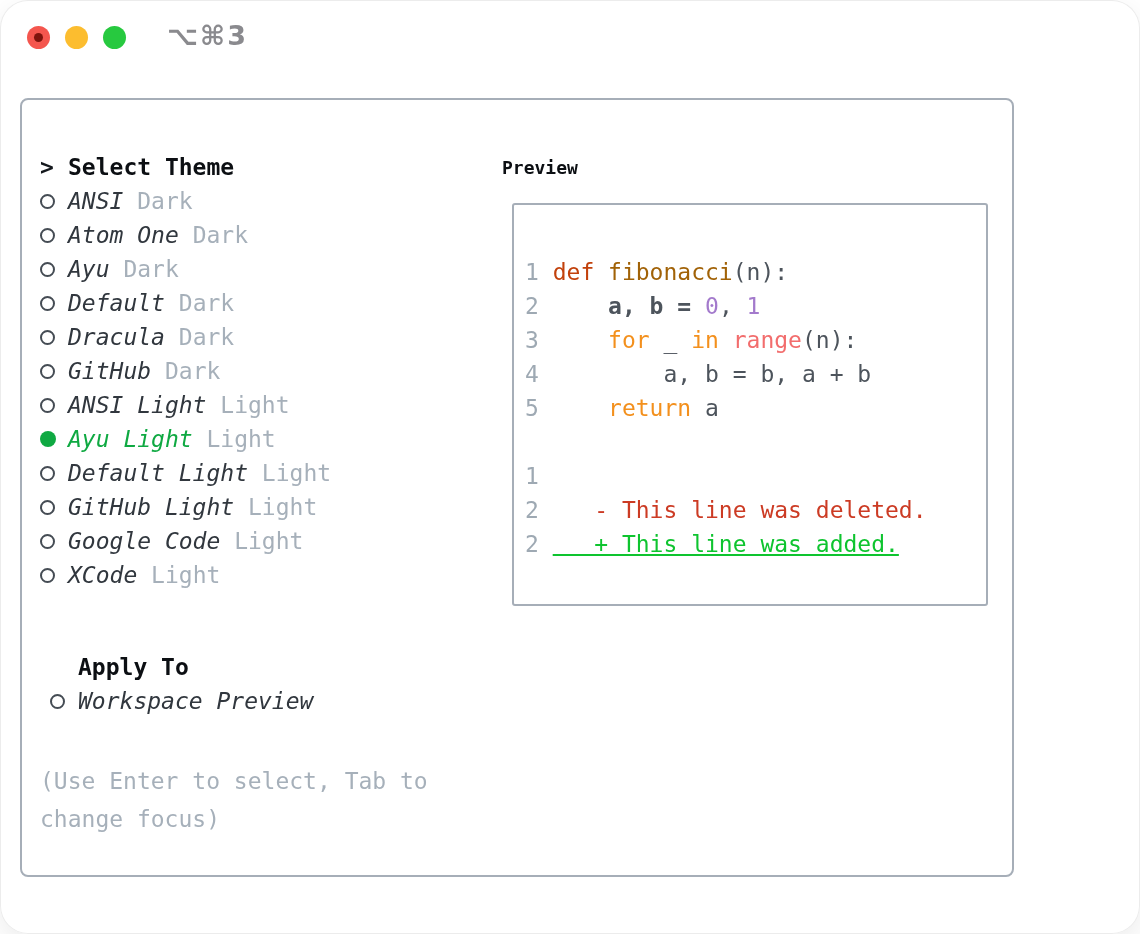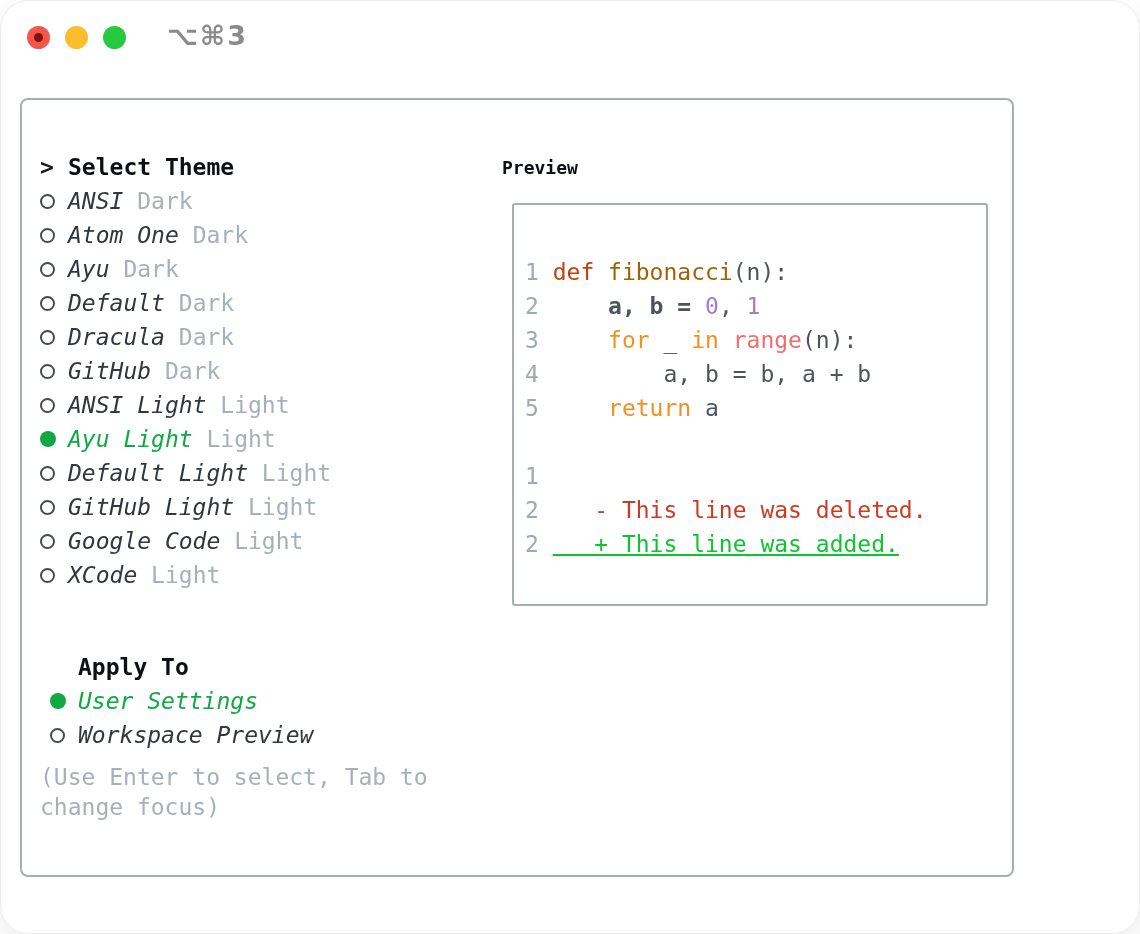--- a/index.html
+++ b/index.html
@@ -33,21 +33,21 @@
   .circle.sel { border:none; background:var(--selected-green); width:16px; height:16px; }
   .arrow { font-weight:700; color:#14181d; }
   .hdr { font-weight:700; color:#0c0f13; }
   .item-name { color:#31373e;font-style:italic; }
   .item-name.sel { color:var(--selected-green); }
   .variant { color:var(--muted-gray); }
 
   #theme-list { position:absolute; left:18px; top:50px; }
   #apply-list { position:absolute; left:28px; top:526px;margin-top:24px; }
   #help-text  { position:absolute; left:18px; top:662px; width:420px;
-                font-size:23px; line-height:30px; color:var(--muted-gray); }
+                font-size:23px; line-height:38px; color:var(--muted-gray); }
 
   .preview-header { position:absolute; left:480px; top:50px; height:34px;
                     display:flex; align-items:center; font-size:18px; }
   .preview-box { position:absolute; left:490px; top:103px; width:476px; height:403px;
                  border:2px solid var(--panel-border); border-radius:3px;
                  padding:50px 0 0 11px; overflow:hidden; }
   .pline { height:34px; font-size:23px; white-space:pre; display:flex; align-items:center; }
   .lnum { display:inline-block; width:2ch; color:var(--gutter-gray); white-space:pre; }
 </style>
 </head>
@@ -85,21 +85,20 @@
         <div class="row"><span class="cell-bullet"><span class="circle"></span></span><span class="item-name">Google Code</span><span class="variant"> Light</span></div>
         <div class="row"><span class="cell-bullet"><span class="circle"></span></span><span class="item-name">XCode</span><span class="variant"> Light</span></div>
       </div>
 
     <div id="apply-list">
       <div class="row">
         <span class="cell-bullet"></span>
         <span class="hdr">Apply To</span>
       </div>
 
-    <div class="row"><span class="cell-bullet"><span class="circle sel"></span></span><span class="item-name sel">User Settings</span></div>
         <div class="row"><span class="cell-bullet"><span class="circle"></span></span><span class="item-name">Workspace Preview</span></div>
       </div>
 
     <div id="help-text">(Use Enter to select, Tab to change focus)</div>
 
     <div class="preview-header row">
       <span class="hdr">Preview</span>
     </div>
 
     <div class="preview-box" id="preview-box">

